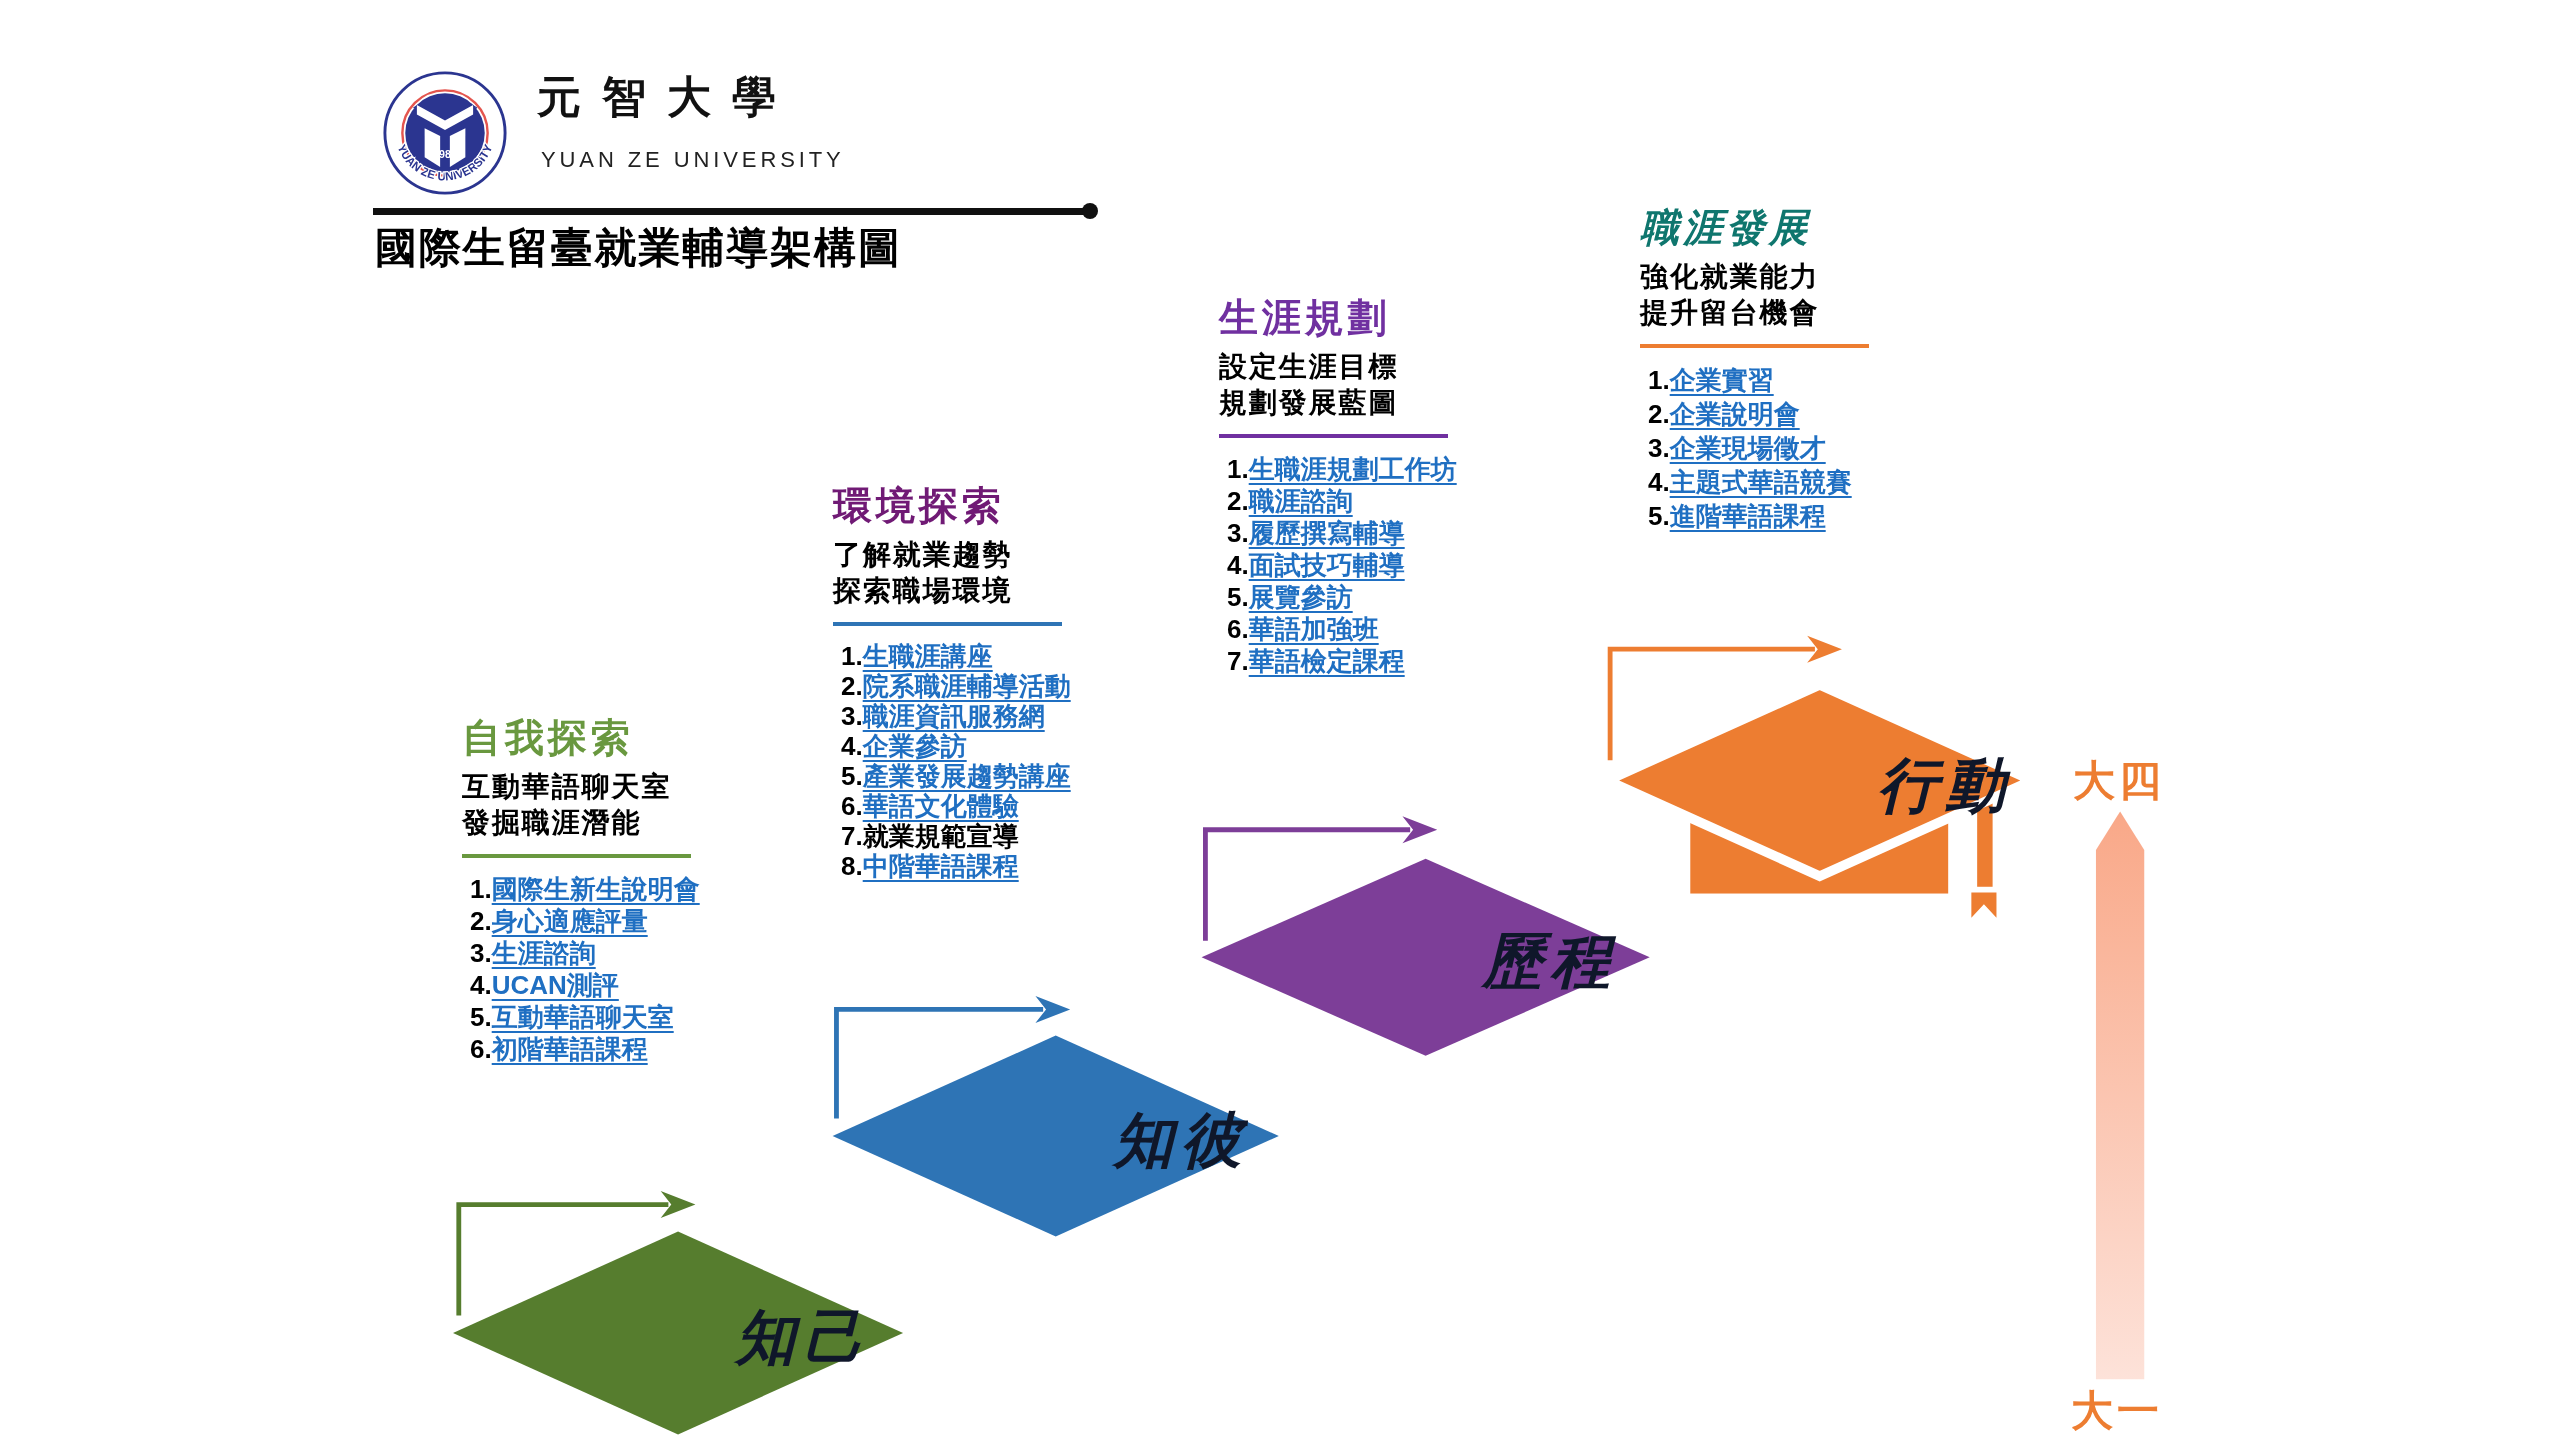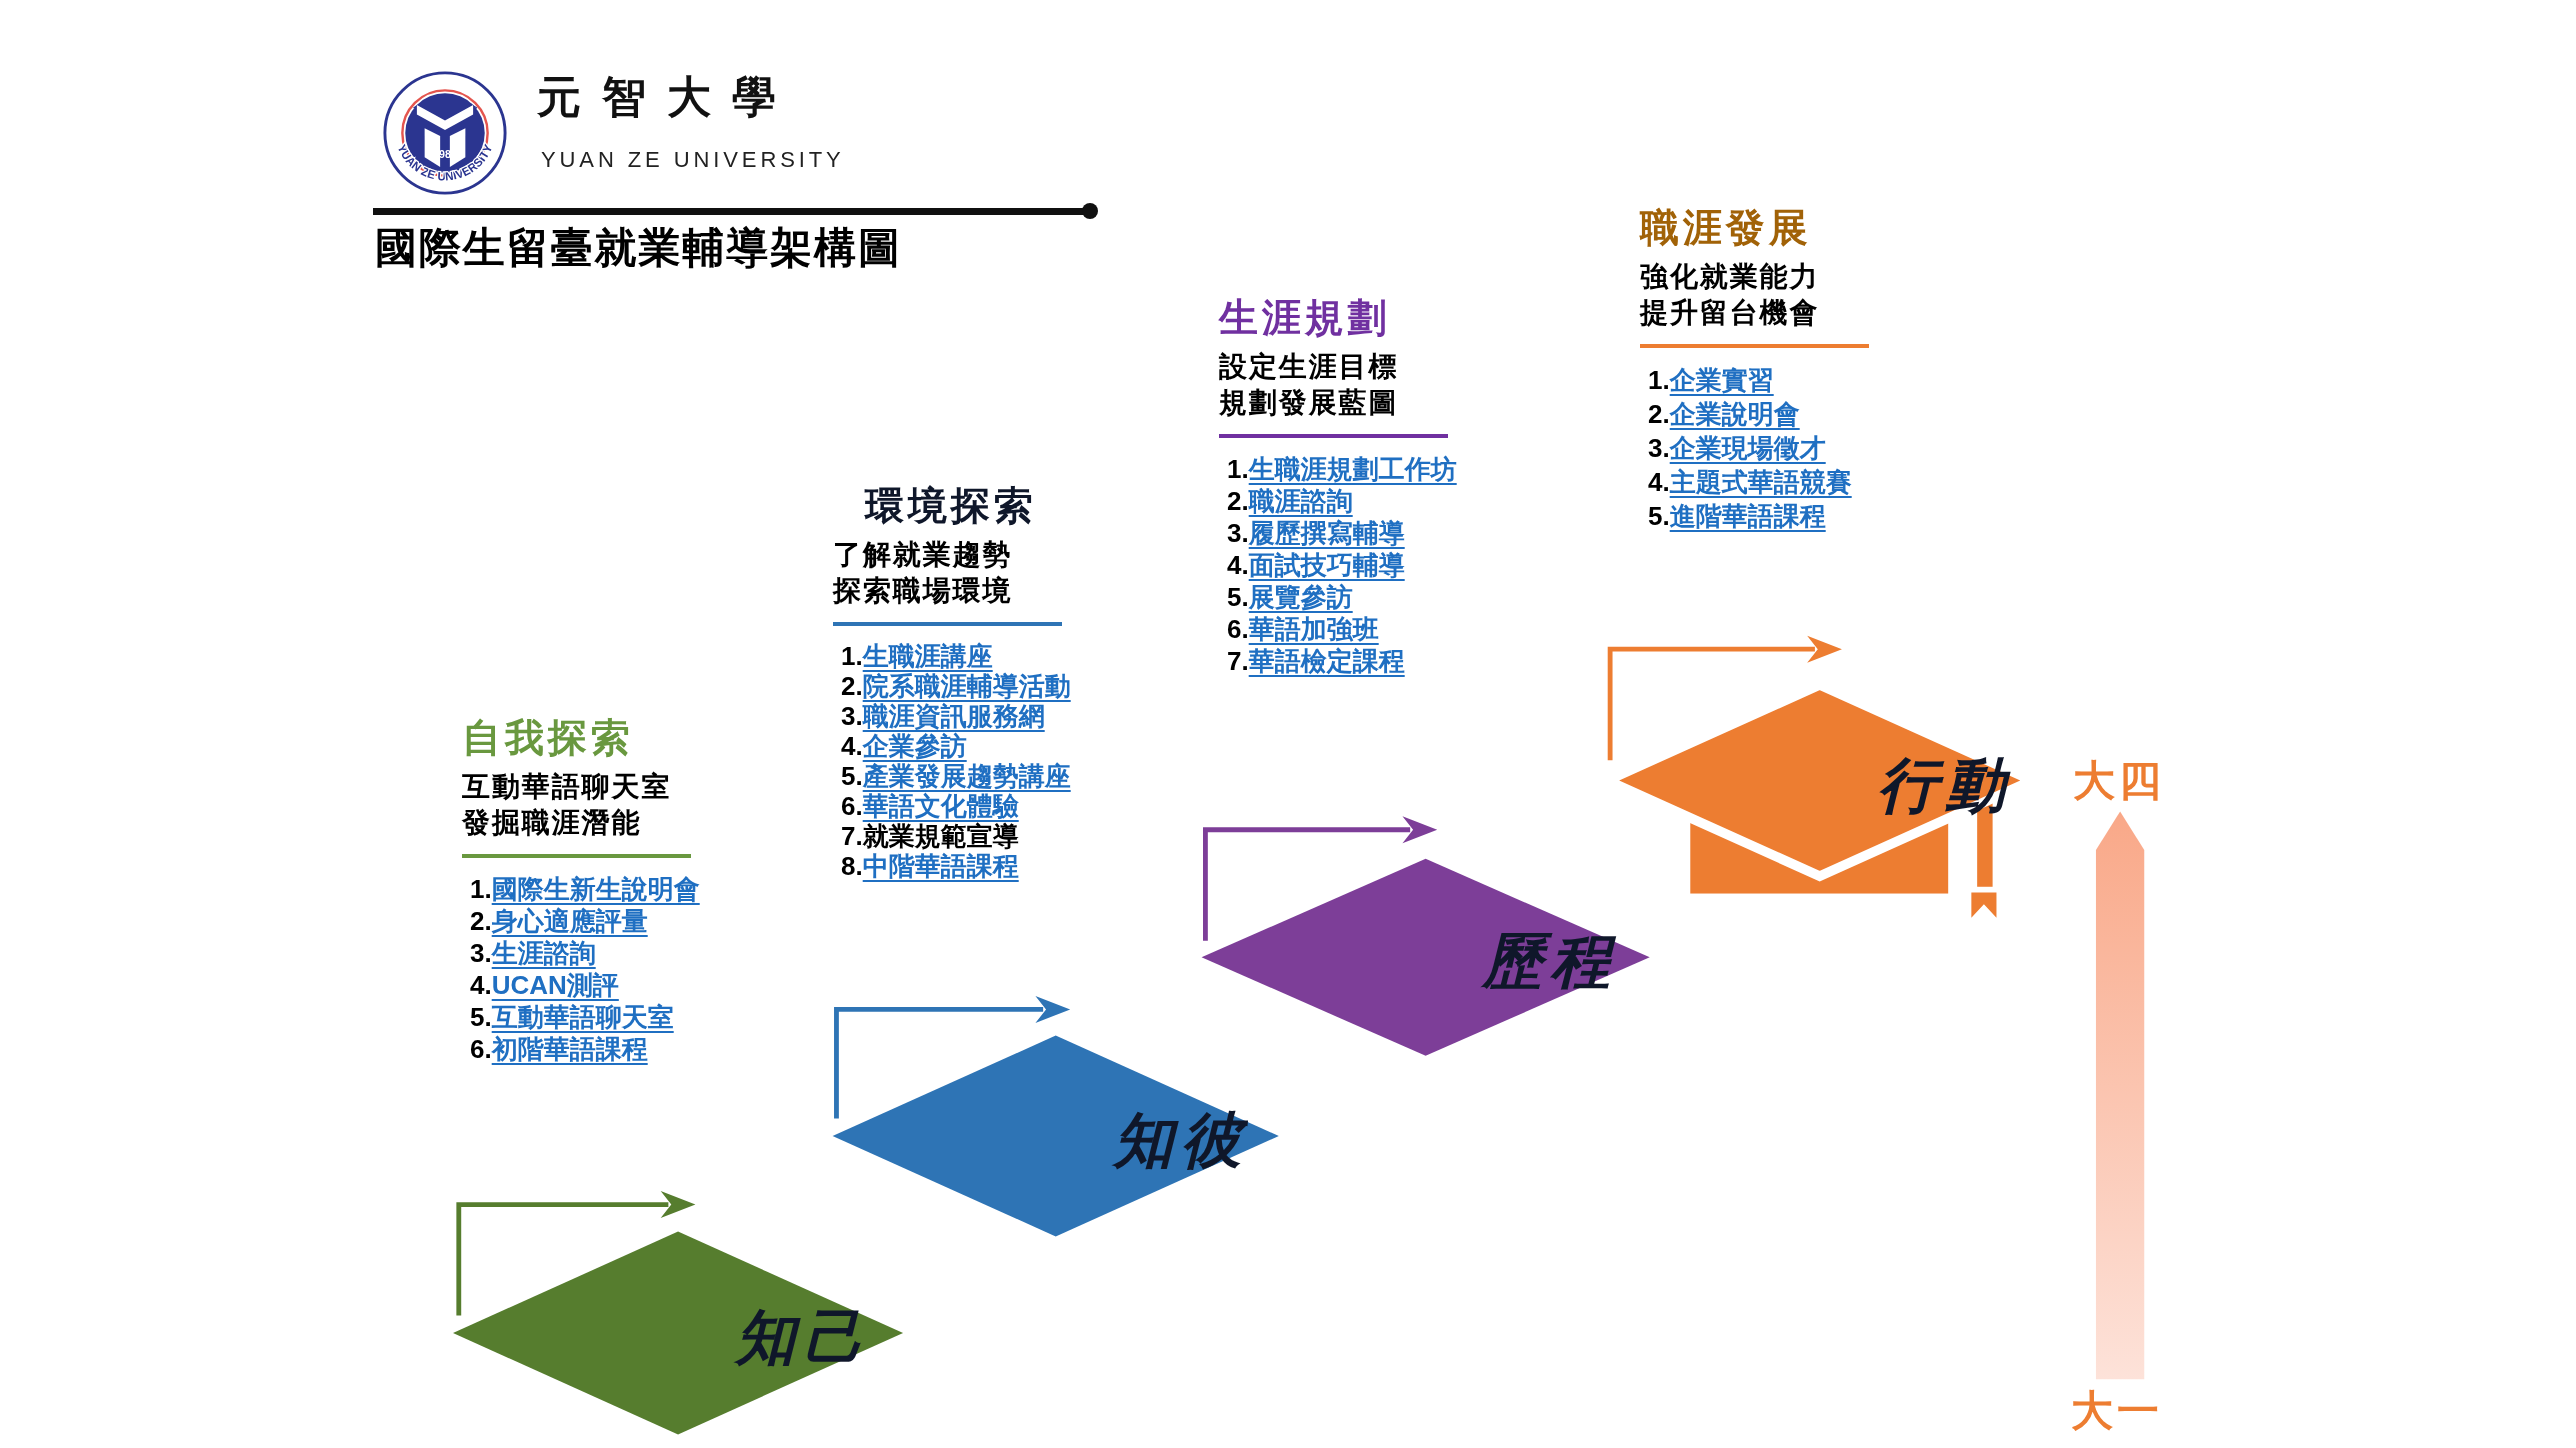--- a/index.html
+++ b/index.html
@@ -118,21 +118,21 @@
       <li><span class="lnk">國際生新生說明會</span></li>
       <li><span class="lnk">身心適應評量</span></li>
       <li><span class="lnk">生涯諮詢</span></li>
       <li><span class="lnk">UCAN測評</span></li>
       <li><span class="lnk">互動華語聊天室</span></li>
       <li><span class="lnk">初階華語課程</span></li>
     </ol>
   </section>
 
   <section class="stage-col col-env" style="left:833px;top:479px;">
-    <h2 style="color: #0f172a; margin-left: 32px;">環境探索</h2>
+    <h2 style="color: #701a75;">環境探索</h2>
     <p class="sub">了解就業趨勢</p>
     <p class="sub">探索職場環境</p>
     <div class="rule" style="background-color: rgb(46, 116, 181);"></div>
     <ol class="stage-list" style="color: rgb(31, 111, 194);">
       <li><span class="lnk">生職涯講座</span></li>
       <li><span class="lnk">院系職涯輔導活動</span></li>
       <li><span class="lnk">職涯資訊服務網</span></li>
       <li><span class="lnk">企業參訪</span></li>
       <li><span class="lnk">產業發展趨勢講座</span></li>
       <li><span class="lnk">華語文化體驗</span></li>
@@ -151,21 +151,21 @@
       <li><span class="lnk">職涯諮詢</span></li>
       <li><span class="lnk">履歷撰寫輔導</span></li>
       <li><span class="lnk">面試技巧輔導</span></li>
       <li><span class="lnk">展覽參訪</span></li>
       <li><span class="lnk">華語加強班</span></li>
       <li><span class="lnk">華語檢定課程</span></li>
     </ol>
   </section>
 
   <section class="stage-col col-dev" style="left:1640px;top:201px;">
-    <h2 style="color: #a16207;">職涯發展</h2>
+    <h2 style="color: #0f766e; font-style: italic;">職涯發展</h2>
     <p class="sub">強化就業能力</p>
     <p class="sub">提升留台機會</p>
     <div class="rule" style="background-color: rgb(237, 125, 49);"></div>
     <ol class="stage-list" style="color: rgb(31, 111, 194);">
       <li><span class="lnk">企業實習</span></li>
       <li><span class="lnk">企業說明會</span></li>
       <li><span class="lnk">企業現場徵才</span></li>
       <li><span class="lnk">主題式華語競賽</span></li>
       <li><span class="lnk">進階華語課程</span></li>
     </ol>

